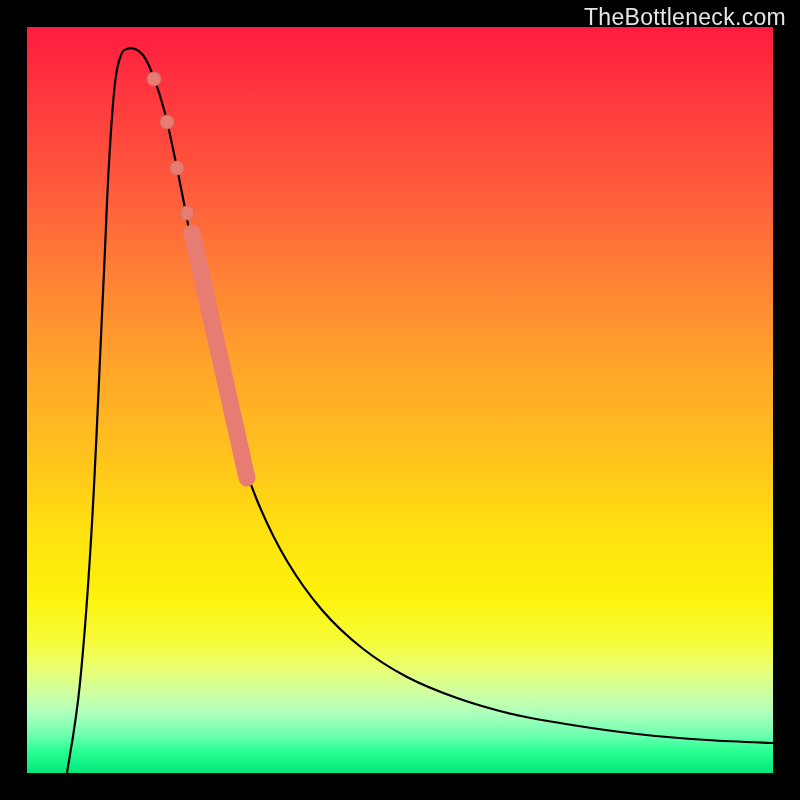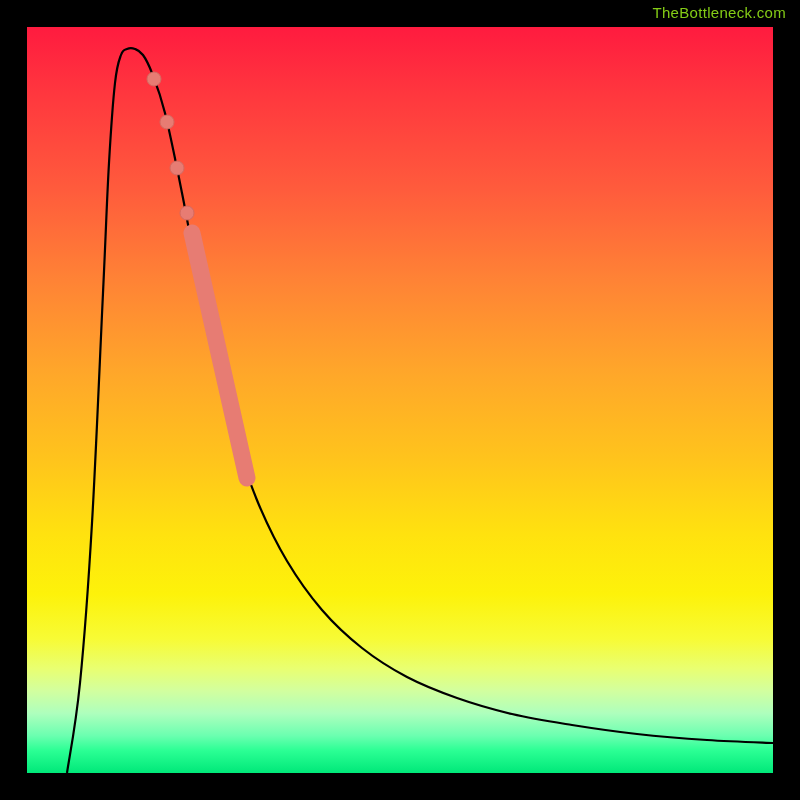--- a/index.html
+++ b/index.html
@@ -42,22 +42,22 @@
     );
   }
   .curve-layer, .overlay-layer {
     position: absolute;
     inset: 0;
   }
   .watermark {
     position: absolute;
     top: 4px;
     right: 14px;
-    color: #84cc16;
-    font-size: 15px;
+    color: #e5e5e5;
+    font-size: 23px;
     letter-spacing: 0.3px;
   }
 </style>
 </head>
 <body>
 
 <div class="frame">
   <div class="gradient"></div>
 
   <svg class="curve-layer" viewBox="0 0 746 746" preserveAspectRatio="none">

